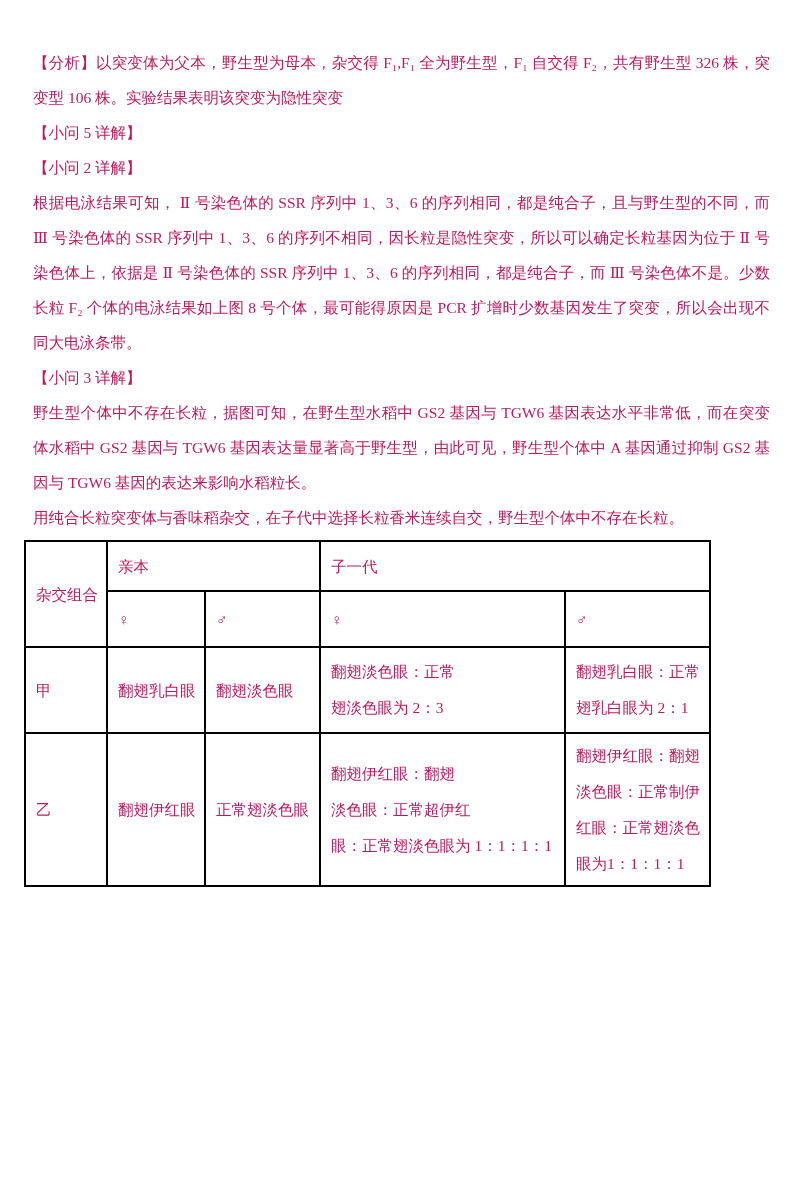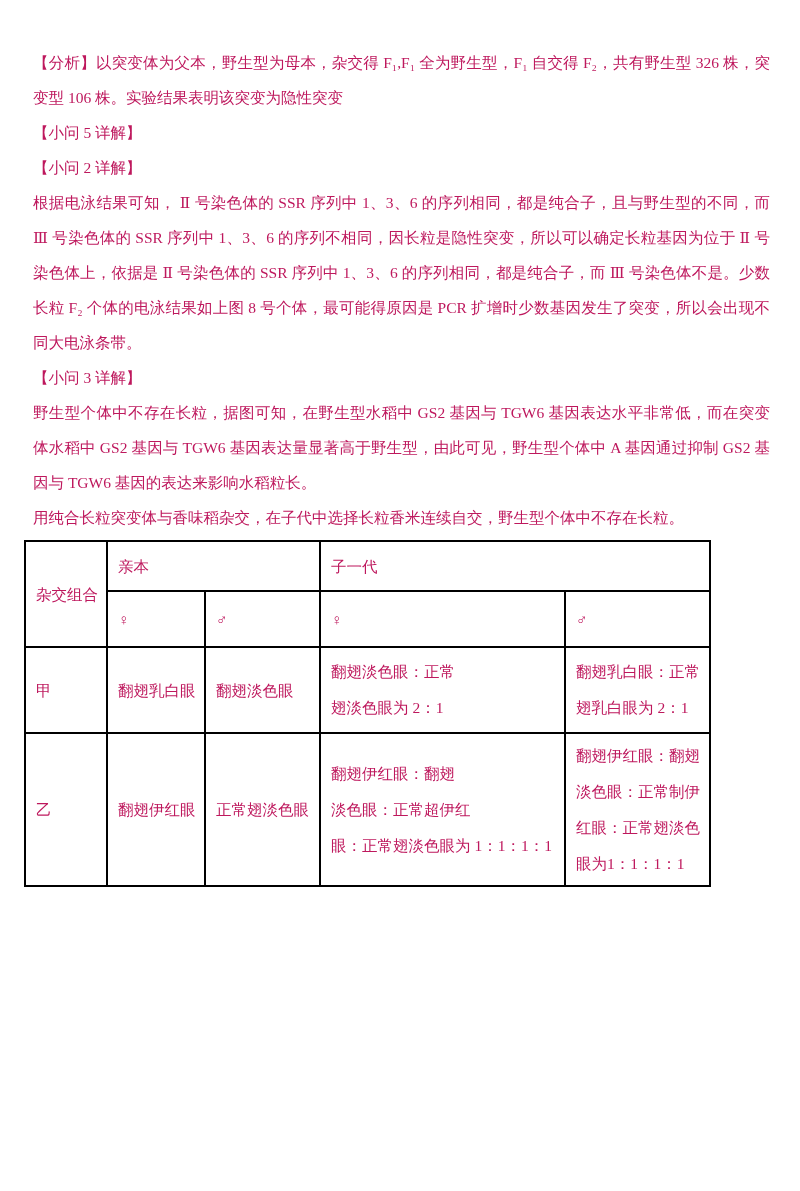--- a/index.html
+++ b/index.html
@@ -74,21 +74,21 @@
           <td class="sym">♀</td>
           <td class="sym">♂</td>
           <td class="sym">♀</td>
           <td class="sym">♂</td>
         </tr>
         <tr class="row-a">
           <td>甲</td>
           <td>翻翅乳白眼</td>
           <td>翻翅淡色眼</td>
           <td class="multiline">翻翅淡色眼：正常
-翅淡色眼为 2：1</td>
+翅淡色眼为 2：3</td>
           <td class="multiline">翻翅乳白眼：正常
 翅乳白眼为 2：1</td>
         </tr>
         <tr class="row-b">
           <td>乙</td>
           <td>翻翅伊红眼</td>
           <td>正常翅淡色眼</td>
           <td class="multiline">翻翅伊红眼：翻翅
 淡色眼：正常超伊红
 眼：正常翅淡色眼为 1：1：1：1</td>

